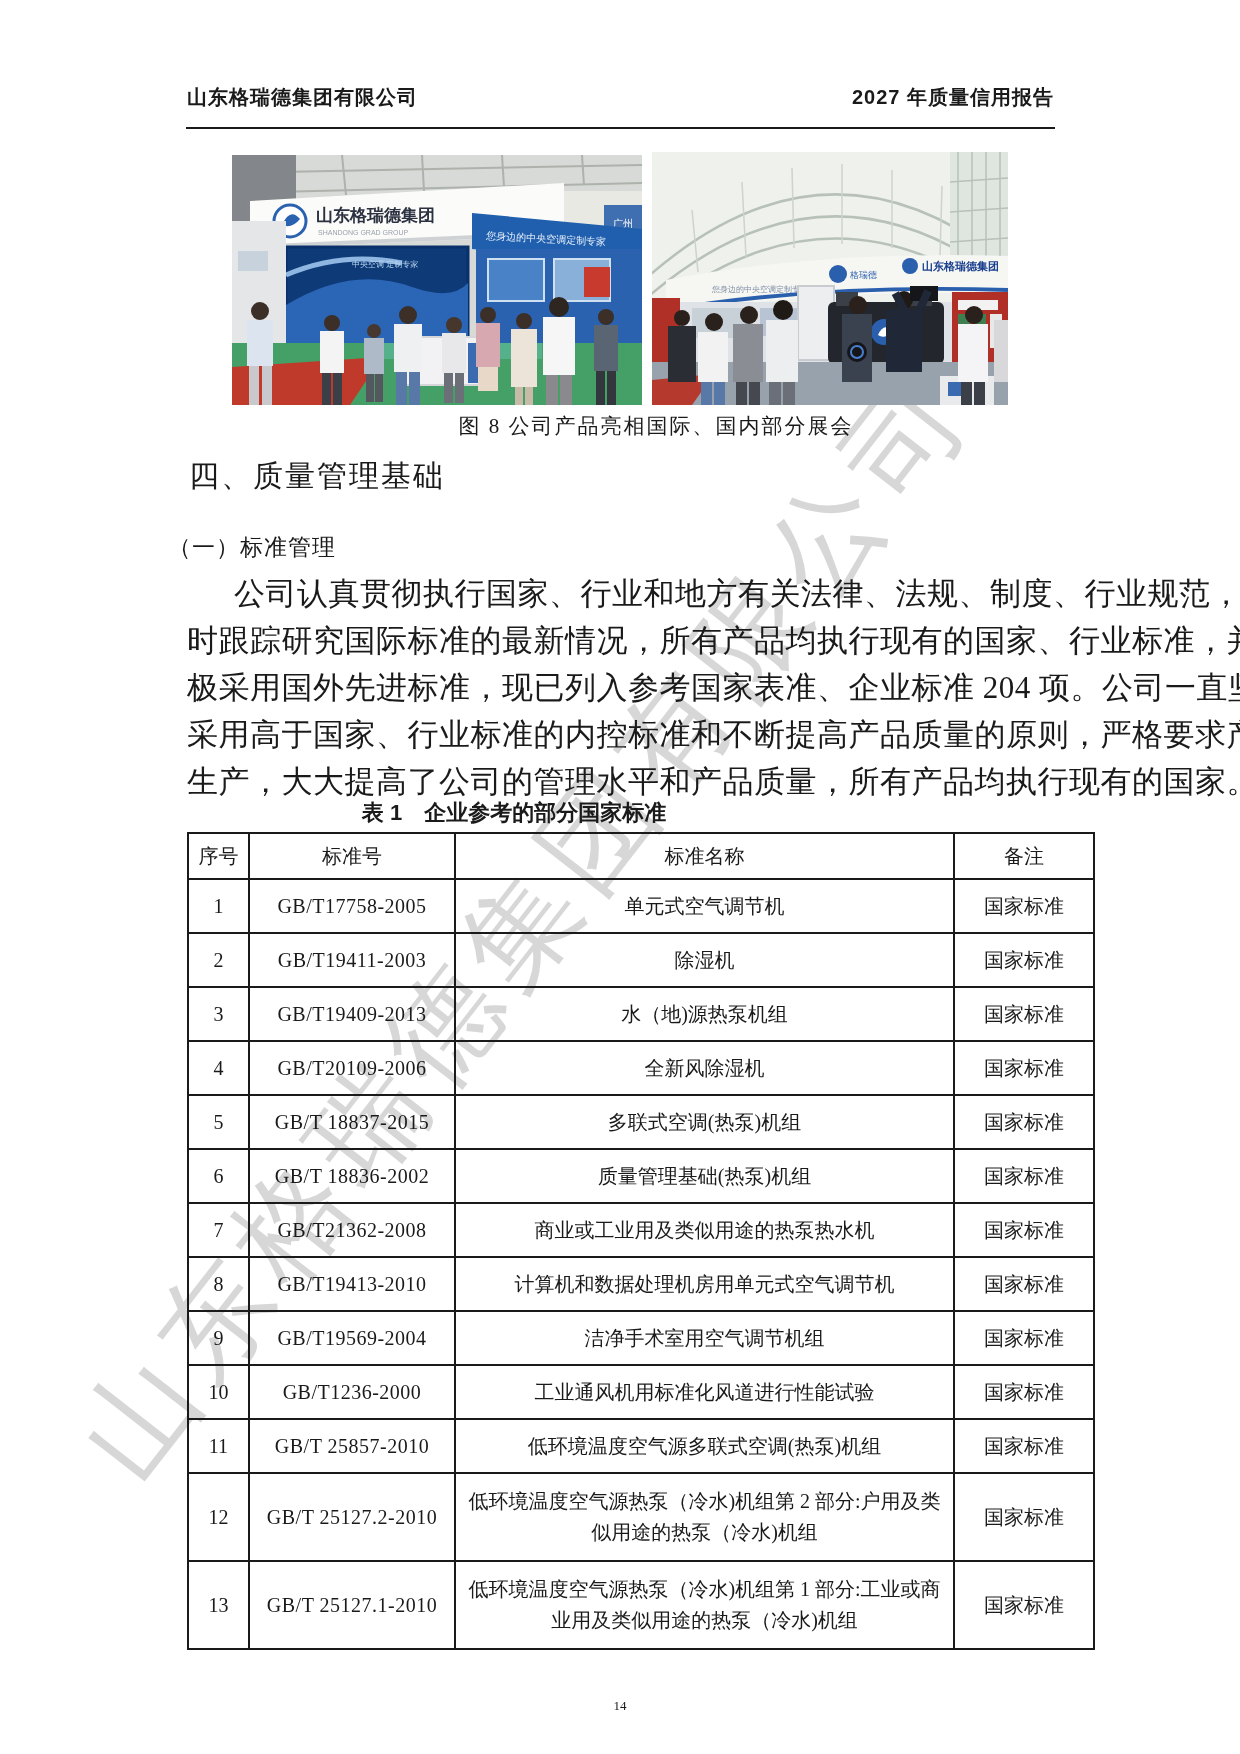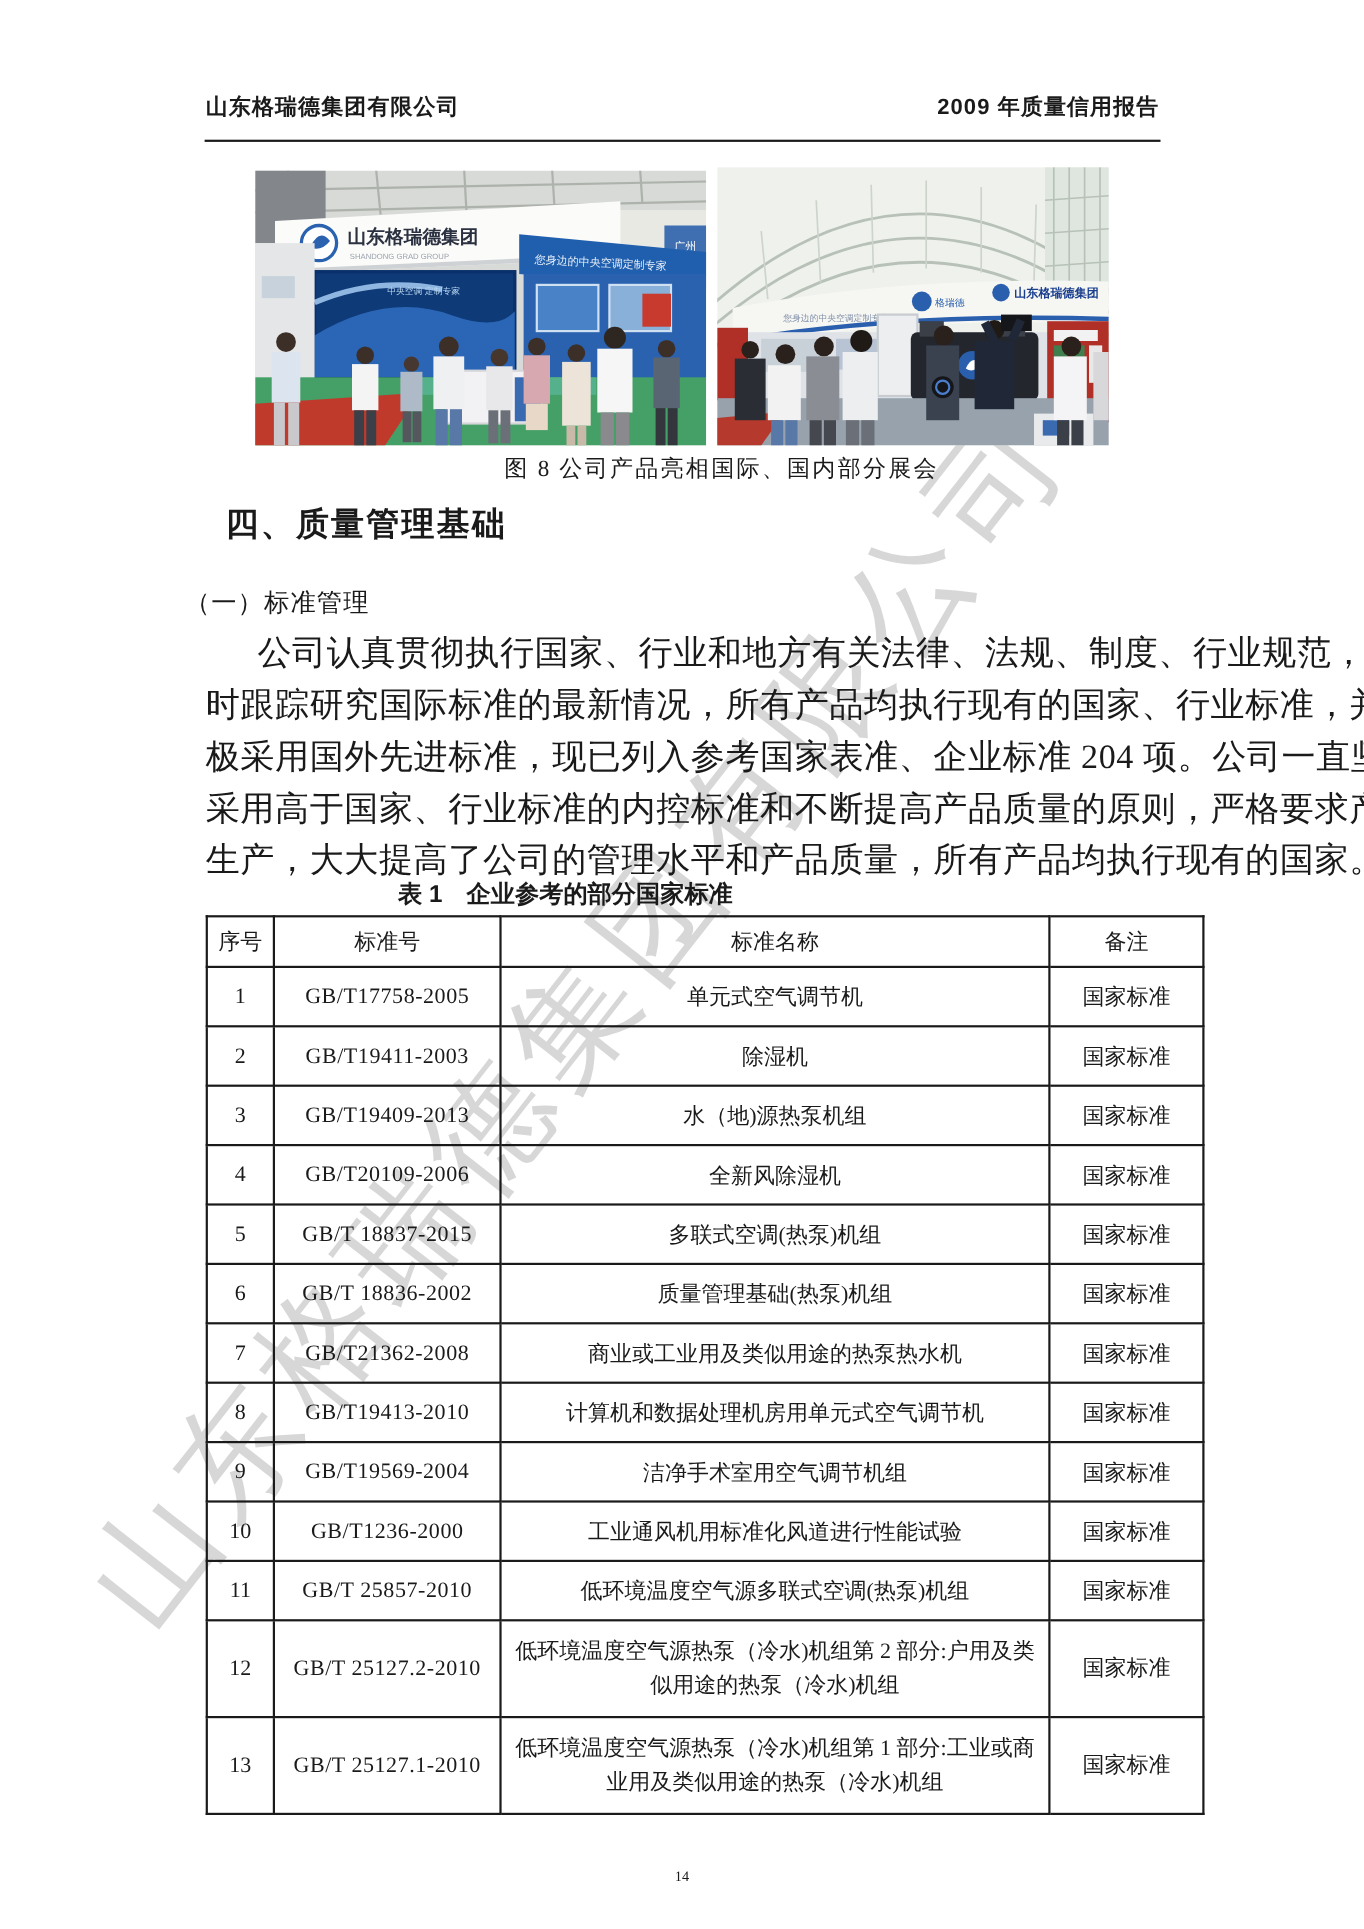--- a/index.html
+++ b/index.html
@@ -15,21 +15,21 @@
     font-weight:bold;font-size:20px;letter-spacing:1px;z-index:3;}
   .hdr-rule{left:186px;top:127px;width:869px;height:2px;background:#1a1a1a;z-index:3;}
   
   .photo{z-index:3;display:block;}
   .photo-left{left:232px;top:155px;}
   .photo-right{left:652px;top:152px;}
   .caption{left:0;top:412px;width:1240px;text-align:center;font-size:21px;
     letter-spacing:2px;z-index:3;padding-left:36px;}
   
   .sec-head{left:189px;top:456px;font-family:"Liberation Sans","DejaVu Sans",sans-serif;
-    font-weight:bold;font-size:30px;letter-spacing:2px;z-index:3;margin-left:16px;}
+    font-weight:normal;font-size:30px;letter-spacing:2px;z-index:3;}
   .sub-head{left:168px;top:532px;font-size:23px;letter-spacing:1px;z-index:3;}
   .para{left:187px;top:570px;width:868px;z-index:3;font-size:31px;}
   .para .pline{height:47px;line-height:47px;text-align:justify;text-align-last:justify;
     white-space:nowrap;letter-spacing:0.5px;}
   .para .pline:first-child{text-indent:47px;}
   
   .tbl-title{left:0;top:798px;width:1028px;text-align:center;z-index:3;
     font-family:"Liberation Sans","DejaVu Sans",sans-serif;font-weight:bold;font-size:22px;}
   .standards{left:187px;top:832px;z-index:3;border-collapse:collapse;
     font-size:20px;background:transparent;}
@@ -46,21 +46,21 @@
     color:rgba(110,110,110,0.28);z-index:1;font-family:"Liberation Serif","DejaVu Serif",serif;}
 </style>
 </head>
 <body>
 
 <div class="page">
 
   <div class="abs watermark">山东格瑞德集团有限公司</div>
 
   <div class="abs hdr-left">山东格瑞德集团有限公司</div>
-  <div class="abs hdr-right">2009 年质量信用报告</div>
+  <div class="abs hdr-right">2027 年质量信用报告</div>
   <div class="abs hdr-rule"></div>
 
   <svg class="abs photo photo-left" role="img" width="410" height="250" viewBox="0 0 410 250" aria-label="展会照片：山东格瑞德集团展台与大屏幕">
     <rect x="0" y="0" width="410" height="250" fill="#d7dad6"></rect>
 
     <g stroke="#aeb2ac" stroke-width="2">
       <line x1="0" y1="18" x2="410" y2="10"></line>
         <line x1="0" y1="38" x2="410" y2="28"></line>
       <line x1="30" y1="0" x2="34" y2="45"></line>
         <line x1="110" y1="0" x2="114" y2="40"></line>

